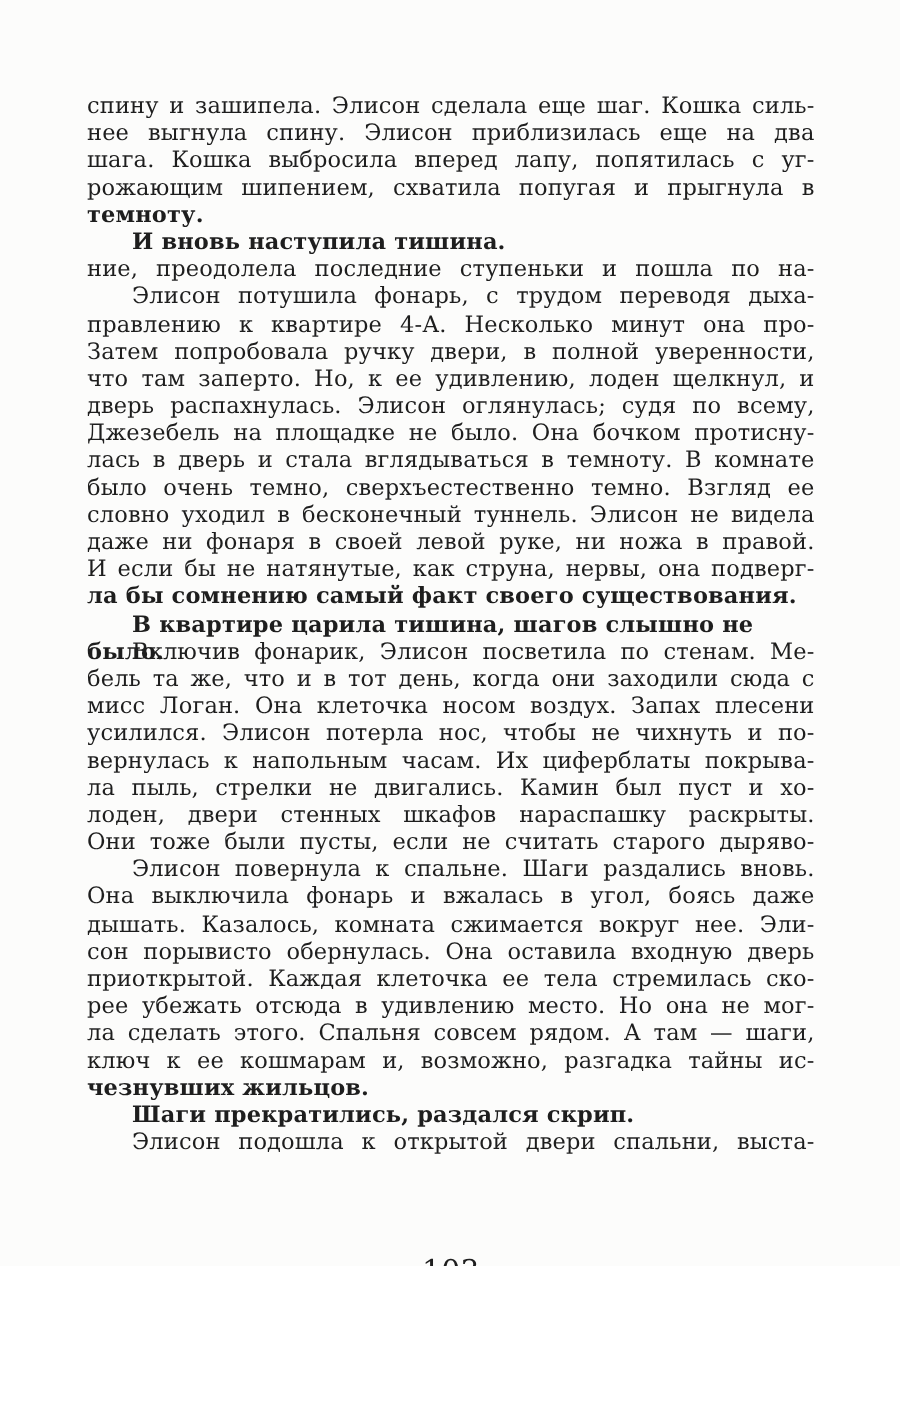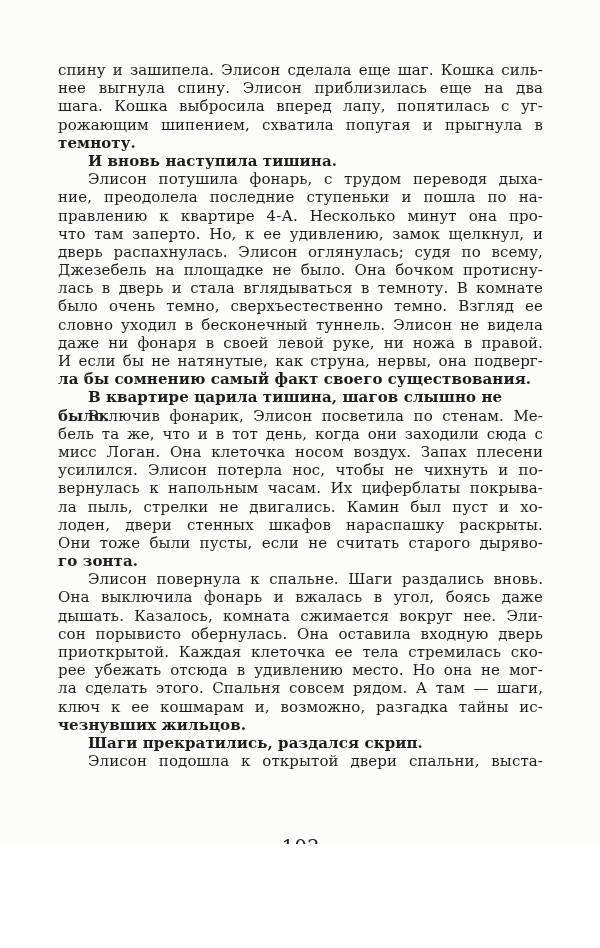--- a/index.html
+++ b/index.html
@@ -62,24 +62,25 @@
         <div class="line">спину и зашипела. Элисон сделала еще шаг. Кошка силь-</div>
         <div class="line">нее выгнула спину. Элисон приблизилась еще на два</div>
         <div class="line">шага. Кошка выбросила вперед лапу, попятилась с уг-</div>
         <div class="line">рожающим шипением, схватила попугая и прыгнула в</div>
         <div class="line last">темноту.</div>
       </div>
       <div class="paragraph">
         <div class="line indent last">И вновь наступила тишина.</div>
       </div>
       <div class="paragraph">
+        <div class="line">ние, преодолела последние ступеньки и пошла по на-</div>
         <div class="line indent">Элисон потушила фонарь, с трудом переводя дыха-</div>
-        <div class="line">ние, преодолела последние ступеньки и пошла по на-</div>
         <div class="line">правлению к квартире 4-А. Несколько минут она про-</div>
-        <div class="line">что там заперто. Но, к ее удивлению, замок щелкнул, и</div>
+        <div class="line">Затем попробовала ручку двери, в полной уверенности,</div>
+        <div class="line">что там заперто. Но, к ее удивлению, лоден щелкнул, и</div>
         <div class="line">дверь распахнулась. Элисон оглянулась; судя по всему,</div>
         <div class="line">Джезебель на площадке не было. Она бочком протисну-</div>
         <div class="line">лась в дверь и стала вглядываться в темноту. В комнате</div>
         <div class="line">было очень темно, сверхъестественно темно. Взгляд ее</div>
         <div class="line">словно уходил в бесконечный туннель. Элисон не видела</div>
         <div class="line">даже ни фонаря в своей левой руке, ни ножа в правой.</div>
         <div class="line">И если бы не натянутые, как струна, нервы, она подверг-</div>
         <div class="line last">ла бы сомнению самый факт своего существования.</div>
       </div>
       <div class="paragraph">
@@ -87,21 +88,20 @@
       </div>
       <div class="paragraph">
         <div class="line indent">Включив фонарик, Элисон посветила по стенам. Ме-</div>
         <div class="line">бель та же, что и в тот день, когда они заходили сюда с</div>
         <div class="line">мисс Логан. Она клеточка носом воздух. Запах плесени</div>
         <div class="line">усилился. Элисон потерла нос, чтобы не чихнуть и по-</div>
         <div class="line">вернулась к напольным часам. Их циферблаты покрыва-</div>
         <div class="line">ла пыль, стрелки не двигались. Камин был пуст и хо-</div>
         <div class="line">лоден, двери стенных шкафов нараспашку раскрыты.</div>
         <div class="line">Они тоже были пусты, если не считать старого дыряво-</div>
-        <div class="line last">го зонта.</div>
       </div>
       <div class="paragraph">
         <div class="line indent">Элисон повернула к спальне. Шаги раздались вновь.</div>
         <div class="line">Она выключила фонарь и вжалась в угол, боясь даже</div>
         <div class="line">дышать. Казалось, комната сжимается вокруг нее. Эли-</div>
         <div class="line">сон порывисто обернулась. Она оставила входную дверь</div>
         <div class="line">приоткрытой. Каждая клеточка ее тела стремилась ско-</div>
         <div class="line">рее убежать отсюда в удивлению место. Но она не мог-</div>
         <div class="line">ла сделать этого. Спальня совсем рядом. А там — шаги,</div>
         <div class="line">ключ к ее кошмарам и, возможно, разгадка тайны ис-</div>

